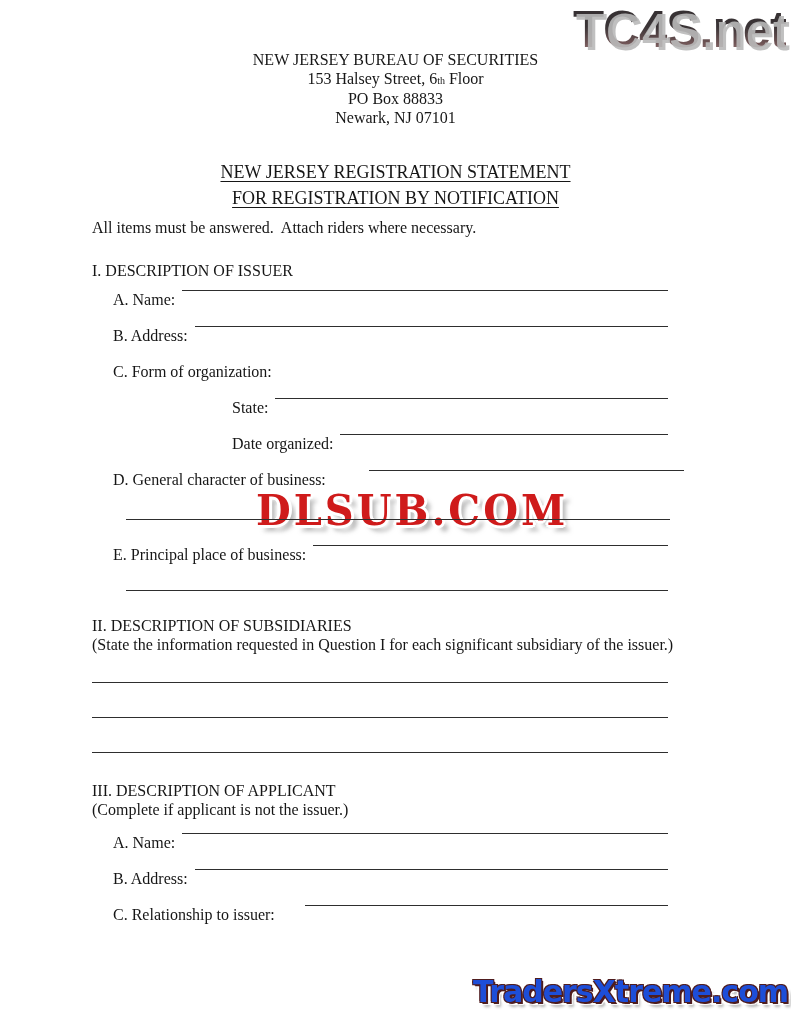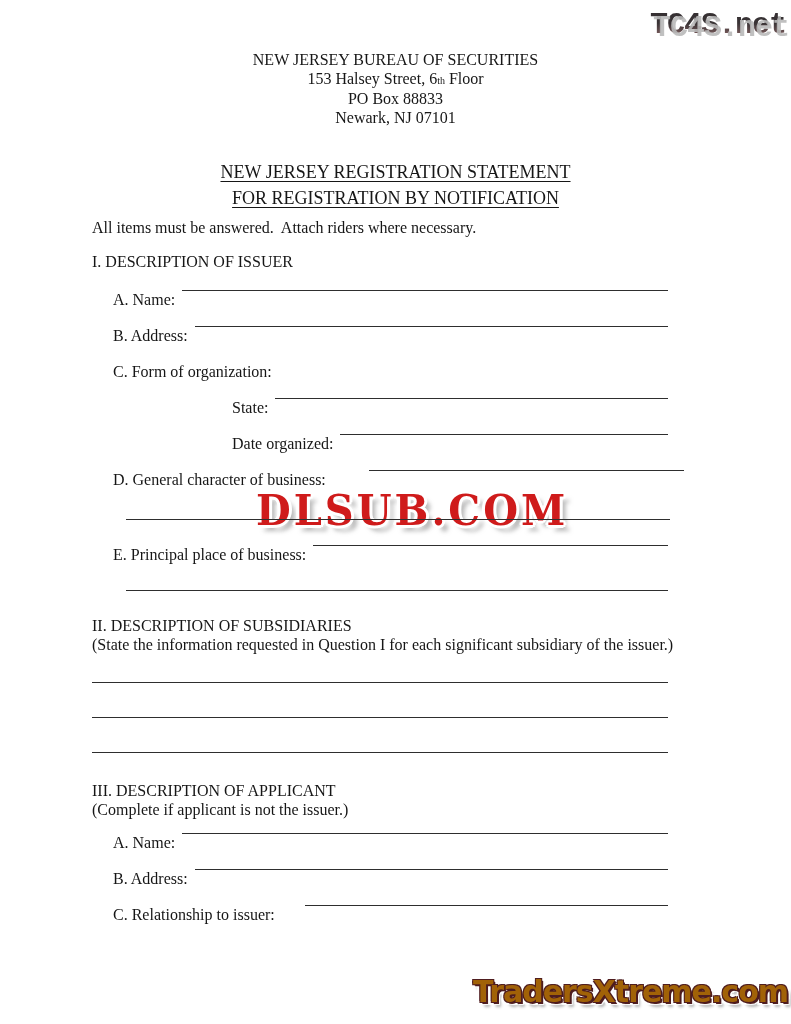--- a/index.html
+++ b/index.html
@@ -8,24 +8,24 @@
     background:#ffffff;
     font-family:"Liberation Serif", serif;
     color:#161616;
     position:relative;
     overflow:hidden;
   }
   .abs { position:absolute; }
 
   
   .wm-tc4s {
-    top:8px; right:5px;
-    font-family:Liberation Mono, monospace;
+    top:0; right:5px;
+    font-family:Liberation Sans, sans-serif;
     font-weight:bold;
-    font-size:30px;
+    font-size:51px;
     letter-spacing:-1px;
     background:linear-gradient(180deg,#332e30 0%,#3a3436 45%,#6d5354 72%,#ad8786 100%);
     -webkit-background-clip:text; background-clip:text;
     color:transparent; -webkit-text-fill-color:transparent;
     text-shadow:3px 3px 0 rgba(185,185,185,0.9);
   }
   .wm-dlsub {
     left:256px; top:486px;
     font-family:"DejaVu Serif", serif;
     font-weight:bold;
@@ -37,21 +37,21 @@
       -2px -2px 0 #fff, 2px -2px 0 #fff, -2px 2px 0 #fff, 2px 2px 0 #fff,
       -3px 0 0 #fff, 3px 0 0 #fff, 0 -3px 0 #fff, 0 3px 0 #fff,
       6px 6px 4px rgba(130,130,130,0.55);
   }
   .wm-traders {
     right:3px; top:974px;
     font-family:"DejaVu Sans", sans-serif;
     font-weight:bold;
     font-size:30px;
     letter-spacing:-1px;
-    color:#a16207;
+    color:#1d4ed8;
     text-shadow:
       -1px -1px 0 #4f1d1f, 1px -1px 0 #4f1d1f, -1px 1px 0 #4f1d1f, 1px 1px 0 #4f1d1f, 2px 2px 0 #4f1d1f,
       -3px -3px 1px #ffffff, 3px -3px 1px #ffffff, -3px 3px 1px #ffffff, 3px 3px 1px #ffffff,
       4px 5px 3px rgba(160,160,160,0.8);
   }
 
   
   .letterhead {
     left:0; right:0; top:51px;
     text-align:center;
@@ -105,21 +105,21 @@
   <div>Newark, NJ 07101</div>
 </div>
 
 <div class="abs form-title">
   <div><span class="uline">NEW JERSEY REGISTRATION STATEMENT</span></div>
   <div><span class="uline">FOR REGISTRATION BY NOTIFICATION</span></div>
 </div>
 
 <div class="abs textrow" style="left:92px; top:218px;">All items must be answered.  Attach riders where necessary.</div>
 
-<div class="abs textrow" style="left:92px; top:252px;">I. DESCRIPTION OF ISSUER</div>
+<div class="abs textrow" style="left:92px; top:261px;">I. DESCRIPTION OF ISSUER</div>
 
 <div class="abs fieldrow" style="left:113px; right:123px; top:290px;">
   <span class="lbl">A. Name:</span>
   <span class="blank"></span>
 </div>
 
 <div class="abs fieldrow" style="left:113px; right:123px; top:326px;">
   <span class="lbl">B. Address:</span>
   <span class="blank"></span>
 </div>

